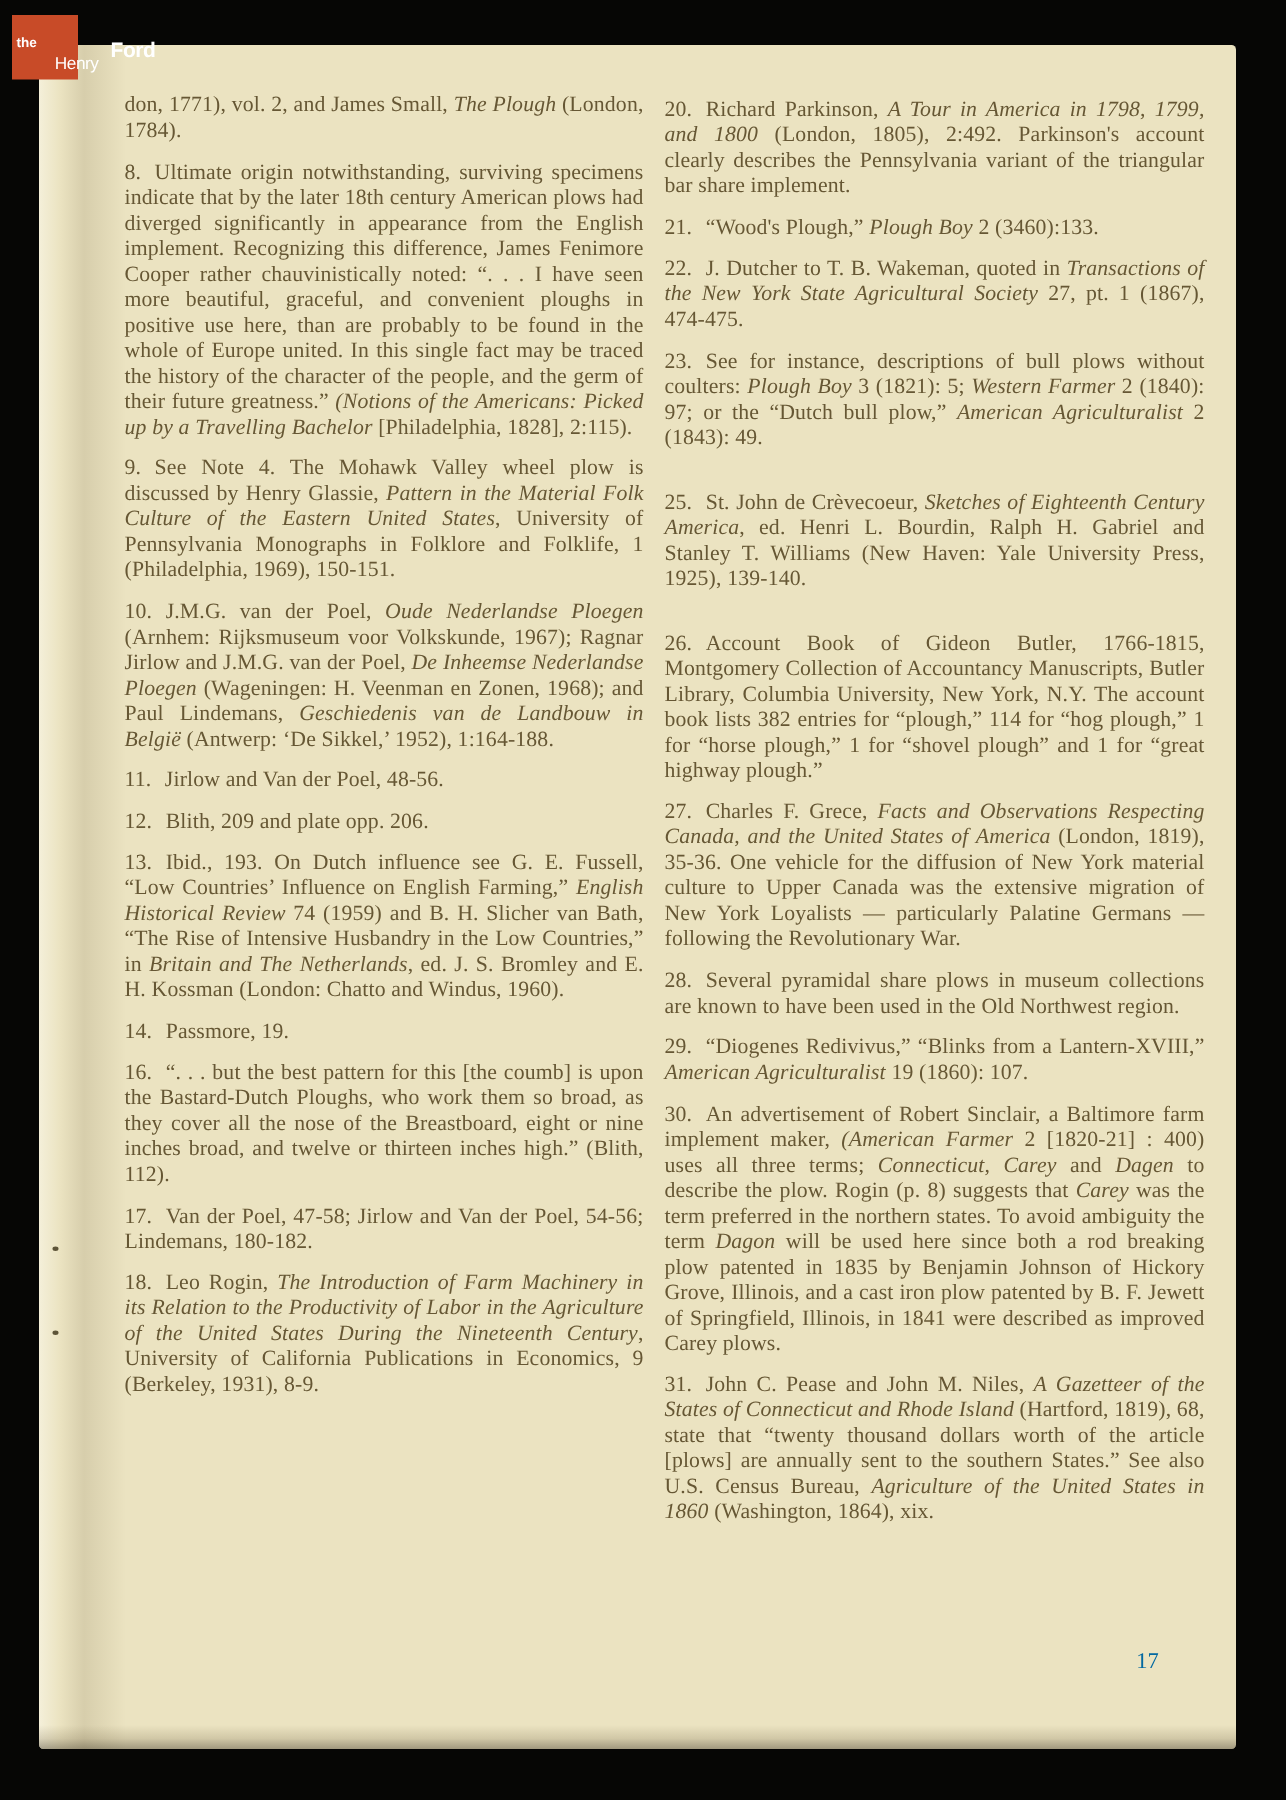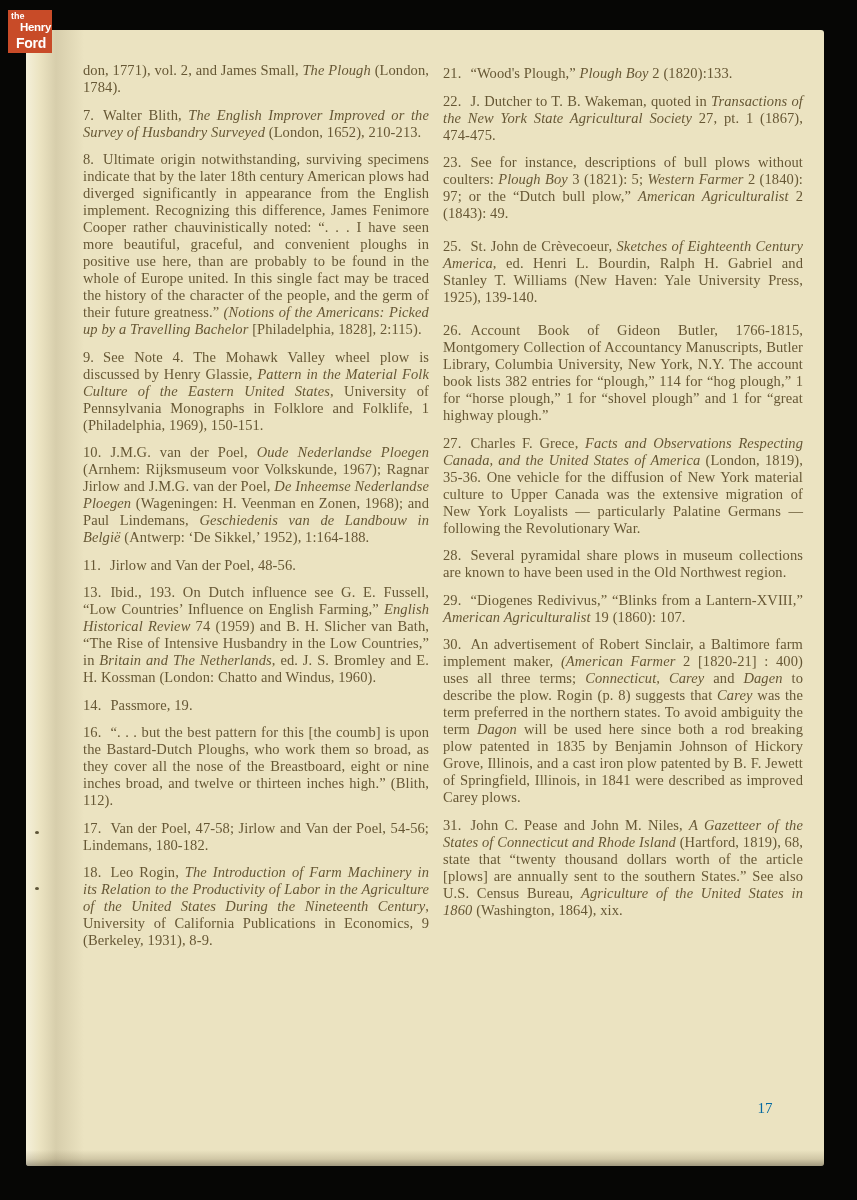--- a/index.html
+++ b/index.html
@@ -36,64 +36,65 @@
   .col{
     position:absolute;
     color:#665734;
     font-size:14.5px;line-height:17px;
     text-align:justify;
     letter-spacing:0.1px;
   }
   .col-left{left:57px;top:32px;width:346px;}
   .col-right{left:417px;top:35px;width:360px;}
   p.note{margin:0 0 10.5px 0;}
-  p.note.gap{margin-top:16px;}
+  p.note.gap{margin-top:26px;}
   .num{display:inline-block;margin-right:9px;}
   .it{font-style:italic;}
   .page-number{
     position:absolute;left:714px;top:1070px;width:50px;
     color:#0369a1;font-size:15px;text-align:center;
   }
   .logo{
     position:absolute;left:8px;top:10px;width:44px;height:43px;
-    display:flex;flex-direction:column;justify-content:flex-start;
+    display:flex;flex-direction:row;justify-content:flex-start;
     color:#fff;
     font-family:"Liberation Sans","DejaVu Sans",sans-serif;
     line-height:1;z-index:5;
-    padding-top:2px;box-sizing:border-box;
+    padding-top:14px;box-sizing:border-box;
   }
   .logo .l-the{font-size:9px;font-weight:bold;margin-left:3px;}
-  .logo .l-henry{font-size:11.5px;font-weight:bold;margin-left:12px;margin-top:1px;letter-spacing:-0.3px;}
+  .logo .l-henry{font-size:11.5px;font-weight:normal;margin-left:12px;margin-top:14px;letter-spacing:-0.3px;}
   .logo .l-ford{font-size:14px;font-weight:bold;margin-left:8px;margin-top:2px;letter-spacing:-0.3px;}
   .speck{
     position:absolute;width:4px;height:3px;border-radius:50%;
     background:#43391f;opacity:0.85;
   }
   .speck-1{left:9px;top:801px;}
   .speck-2{left:9px;top:857px;}
 </style>
 </head>
 <body>
 
 <div class="page" style="background: rgb(235, 227, 193);">
   <div class="col col-left">
       <p class="note"><span>don, 1771), vol. 2, and James Small, </span><span class="it">The Plough</span><span> (London, 1784).</span></p>
-      <p class="note"><span class="num">7.</span><span>Walter Blith, </span><span class="it">The English Improver Improved or the Survey of Husbandry Surveyed</span><span> (London, 1652), 210-213.</span></p>
       <p class="note"><span class="num">8.</span><span>Ultimate origin notwithstanding, surviving specimens indicate that by the later 18th century American plows had diverged significantly in appearance from the English implement. Recognizing this difference, James Fenimore Cooper rather chauvinistically noted: “. . . I have seen more beautiful, graceful, and convenient ploughs in positive use here, than are probably to be found in the whole of Europe united. In this single fact may be traced the history of the character of the people, and the germ of their future greatness.” </span><span class="it">(Notions of the Americans: Picked up by a Travelling Bachelor</span><span> [Philadelphia, 1828], 2:115).</span></p>
       <p class="note"><span class="num">9.</span><span>See Note 4. The Mohawk Valley wheel plow is discussed by Henry Glassie, </span><span class="it">Pattern in the Material Folk Culture of the Eastern United States</span><span>, University of Pennsylvania Monographs in Folklore and Folklife, 1 (Philadelphia, 1969), 150-151.</span></p>
       <p class="note"><span class="num">10.</span><span>J.M.G. van der Poel, </span><span class="it">Oude Nederlandse Ploegen</span><span> (Arnhem: Rijksmuseum voor Volkskunde, 1967); Ragnar Jirlow and J.M.G. van der Poel, </span><span class="it">De Inheemse Nederlandse Ploegen</span><span> (Wageningen: H. Veenman en Zonen, 1968); and Paul Lindemans, </span><span class="it">Geschiedenis van de Landbouw in België</span><span> (Antwerp: ‘De Sikkel,’ 1952), 1:164-188.</span></p>
       <p class="note"><span class="num">11.</span><span>Jirlow and Van der Poel, 48-56.</span></p>
+      <p class="note"><span class="num">12.</span><span>Blith, 209 and plate opp. 206.</span></p>
       <p class="note"><span class="num">13.</span><span>Ibid., 193. On Dutch influence see G. E. Fussell, “Low Countries’ Influence on English Farming,” </span><span class="it">English Historical Review</span><span> 74 (1959) and B. H. Slicher van Bath, “The Rise of Intensive Husbandry in the Low Countries,” in </span><span class="it">Britain and The Netherlands</span><span>, ed. J. S. Bromley and E. H. Kossman (London: Chatto and Windus, 1960).</span></p>
       <p class="note"><span class="num">14.</span><span>Passmore, 19.</span></p>
       <p class="note"><span class="num">16.</span><span>“. . . but the best pattern for this [the coumb] is upon the Bastard-Dutch Ploughs, who work them so broad, as they cover all the nose of the Breastboard, eight or nine inches broad, and twelve or thirteen inches high.” (Blith, 112).</span></p>
       <p class="note"><span class="num">17.</span><span>Van der Poel, 47-58; Jirlow and Van der Poel, 54-56; Lindemans, 180-182.</span></p>
       <p class="note"><span class="num">18.</span><span>Leo Rogin, </span><span class="it">The Introduction of Farm Machinery in its Relation to the Productivity of Labor in the Agriculture of the United States During the Nineteenth Century</span><span>, University of California Publications in Economics, 9 (Berkeley, 1931), 8-9.</span></p>
     </div>
   <div class="col col-right">
-      <p class="note"><span class="num">21.</span><span>“Wood's Plough,” </span><span class="it">Plough Boy</span><span> 2 (1820):133.</span></p>
+      <p class="note"><span class="num">20.</span><span>Richard Parkinson, </span><span class="it">A Tour in America in 1798, 1799, and 1800</span><span> (London, 1805), 2:492. Parkinson's account clearly describes the Pennsylvania variant of the triangular bar share implement.</span></p>
+      <p class="note"><span class="num">21.</span><span>“Wood's Plough,” </span><span class="it">Plough Boy</span><span> 2 (3460):133.</span></p>
       <p class="note"><span class="num">22.</span><span>J. Dutcher to T. B. Wakeman, quoted in </span><span class="it">Transactions of the New York State Agricultural Society</span><span> 27, pt. 1 (1867), 474-475.</span></p>
       <p class="note"><span class="num">23.</span><span>See for instance, descriptions of bull plows without coulters: </span><span class="it">Plough Boy</span><span> 3 (1821): 5; </span><span class="it">Western Farmer</span><span> 2 (1840): 97; or the “Dutch bull plow,” </span><span class="it">American Agriculturalist</span><span> 2 (1843): 49.</span></p>
       <p class="note gap"><span class="num">25.</span><span>St. John de Crèvecoeur, </span><span class="it">Sketches of Eighteenth Century America</span><span>, ed. Henri L. Bourdin, Ralph H. Gabriel and Stanley T. Williams (New Haven: Yale University Press, 1925), 139-140.</span></p>
       <p class="note gap"><span class="num">26.</span><span>Account Book of Gideon Butler, 1766-1815, Montgomery Collection of Accountancy Manuscripts, Butler Library, Columbia University, New York, N.Y. The account book lists 382 entries for “plough,” 114 for “hog plough,” 1 for “horse plough,” 1 for “shovel plough” and 1 for “great highway plough.”</span></p>
       <p class="note"><span class="num">27.</span><span>Charles F. Grece, </span><span class="it">Facts and Observations Respecting Canada, and the United States of America</span><span> (London, 1819), 35-36. One vehicle for the diffusion of New York material culture to Upper Canada was the extensive migration of New York Loyalists — particularly Palatine Germans — following the Revolutionary War.</span></p>
       <p class="note"><span class="num">28.</span><span>Several pyramidal share plows in museum collections are known to have been used in the Old Northwest region.</span></p>
       <p class="note"><span class="num">29.</span><span>“Diogenes Redivivus,” “Blinks from a Lantern-XVIII,” </span><span class="it">American Agriculturalist</span><span> 19 (1860): 107.</span></p>
       <p class="note"><span class="num">30.</span><span>An advertisement of Robert Sinclair, a Baltimore farm implement maker, </span><span class="it">(American Farmer</span><span> 2 [1820-21] : 400) uses all three terms; </span><span class="it">Connecticut, Carey</span><span> and </span><span class="it">Dagen</span><span> to describe the plow. Rogin (p. 8) suggests that </span><span class="it">Carey</span><span> was the term preferred in the northern states. To avoid ambiguity the term </span><span class="it">Dagon</span><span> will be used here since both a rod breaking plow patented in 1835 by Benjamin Johnson of Hickory Grove, Illinois, and a cast iron plow patented by B. F. Jewett of Springfield, Illinois, in 1841 were described as improved Carey plows.</span></p>
       <p class="note"><span class="num">31.</span><span>John C. Pease and John M. Niles, </span><span class="it">A Gazetteer of the States of Connecticut and Rhode Island</span><span> (Hartford, 1819), 68, state that “twenty thousand dollars worth of the article [plows] are annually sent to the southern States.” See also U.S. Census Bureau, </span><span class="it">Agriculture of the United States in 1860</span><span> (Washington, 1864), xix.</span></p>
     </div>

